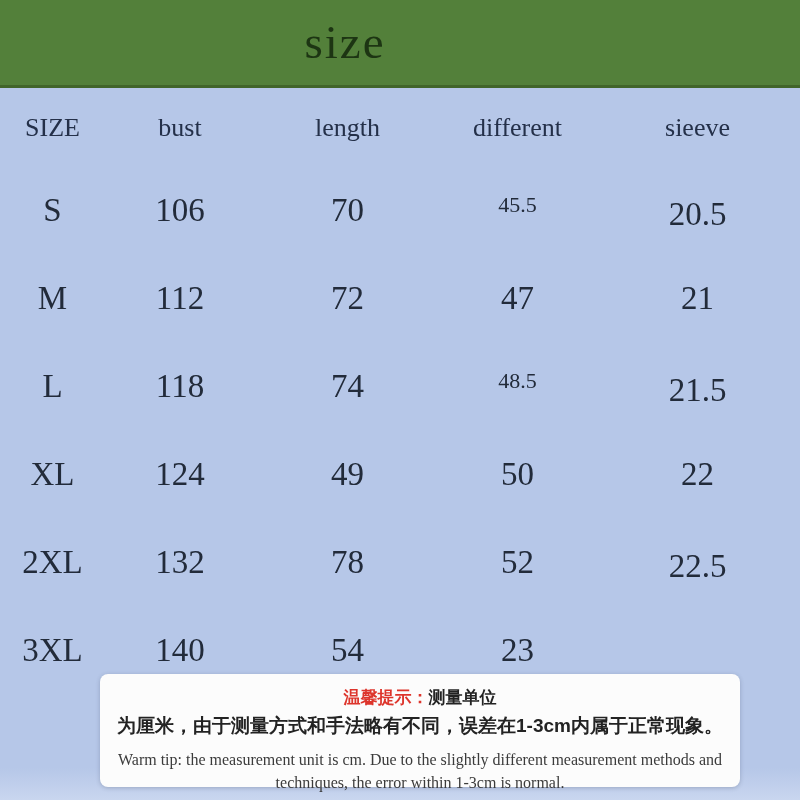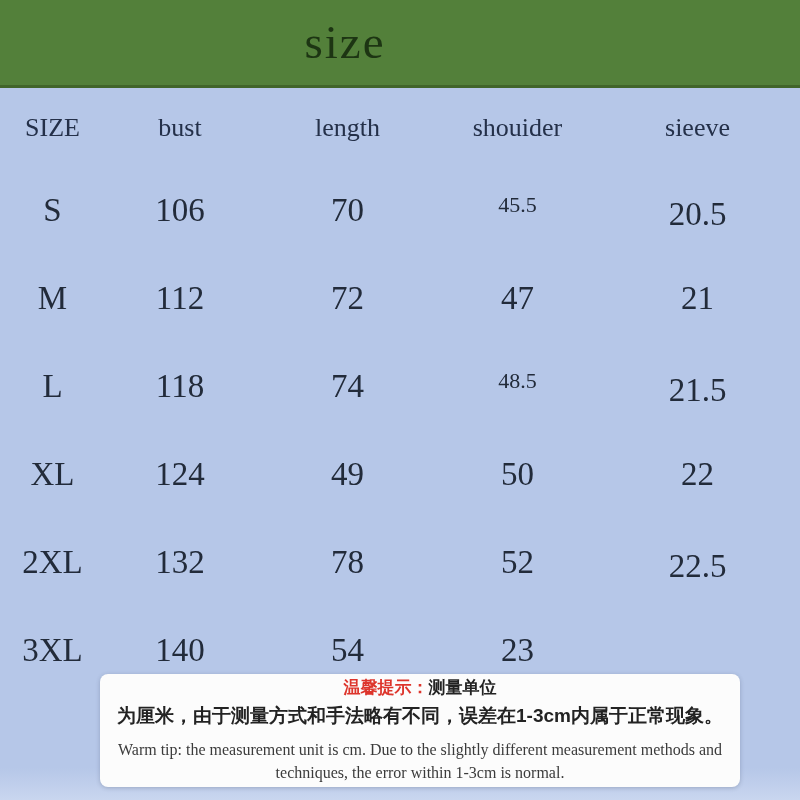--- a/index.html
+++ b/index.html
@@ -78,21 +78,21 @@
   .notice-box {
     position: absolute;
     left: 100px;
     top: 674px;
     width: 640px;
     height: 113px;
     background: #fcfcfc;
     border-radius: 8px;
     box-shadow: 0 1px 4px rgba(40,50,80,0.25);
     box-sizing: border-box;
-    padding-top: 3px;
+    padding-top: 13px;
     text-align: center;
   }
   .notice-line-1 {
     font-family: "Liberation Sans", sans-serif;
     font-weight: bold;
     font-size: 17px;
     line-height: 1.25;
   }
   .notice-line-1 .red { color: #dd352c; }
   .notice-line-1 .black { color: #232323; }
@@ -119,21 +119,21 @@
 <div class="header-band">
   <div class="title">size</div>
 </div>
 
 <div class="size-table">
 
   <div class="trow thead">
     <div class="cell">SIZE</div>
     <div class="cell">bust</div>
     <div class="cell">length</div>
-    <div class="cell">shouider</div>
+    <div class="cell">different</div>
     <div class="cell">sieeve</div>
   </div>
 
   <div class="trow r1">
     <div class="cell">S</div>
     <div class="cell">106</div>
     <div class="cell">70</div>
     <div class="cell">45.5</div>
     <div class="cell">20.5</div>
   </div>

